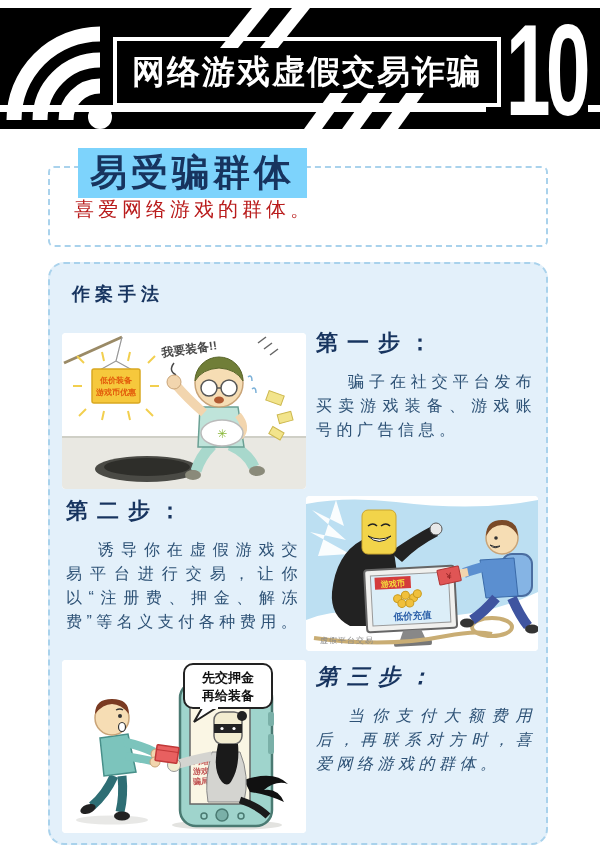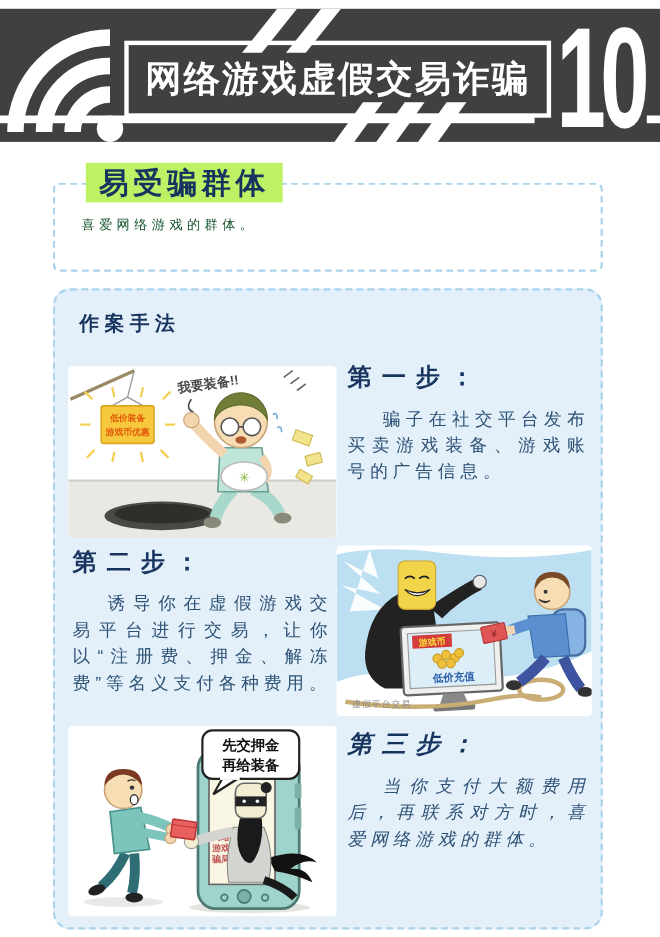--- a/index.html
+++ b/index.html
@@ -1,33 +1,33 @@
 <!DOCTYPE html>
 <html><head>
 <meta charset="utf-8">
 <style>
   html,body{margin:0;padding:0;background:#fff;}
   .page{position:relative;width:600px;height:852px;background:#fff;overflow:hidden;
         font-family:"Liberation Sans","DejaVu Sans",sans-serif;}
 
   
-  .banner{position:absolute;top:8px;left:0;width:600px;height:121px;background:#404040;overflow:hidden;}
+  .banner{position:absolute;top:8px;left:0;width:600px;height:121px;background:#000000;overflow:hidden;}
   .banner-art{position:absolute;top:0;left:0;}
   .title-box{position:absolute;left:113px;top:29px;width:380px;height:62px;
              border:4px solid #fff;display:flex;align-items:center;justify-content:center;}
   .title-box span{color:#fff;font-size:33px;font-weight:bold;letter-spacing:2px;white-space:nowrap;}
   .big-number{position:absolute;right:14px;bottom:-6px;color:#fff;font-size:130px;font-weight:bold;
               line-height:1;letter-spacing:-8px;transform:scaleX(.62);transform-origin:right bottom;}
 
   
   .victim-box{position:absolute;left:48px;top:166px;width:500px;height:81px;box-sizing:border-box;
               border:2px dashed #a9d2ec;border-radius:6px;background:#fff;}
-  .victim-heading{position:absolute;top:-20px;left:28px;margin:0;background:#bef264;padding:0 12px;
-                  color:#17345f;font-size:27px;font-weight:bold;letter-spacing:4px;}
-  .victim-body{margin:0;position:absolute;top:28px;left:24px;color:#14532d;font-size:12px;letter-spacing:4px;}
+  .victim-heading{position:absolute;top:-20px;left:28px;margin:0;background:#7dd3fc;padding:0 12px;
+                  color:#17345f;font-size:37px;font-weight:bold;letter-spacing:4px;}
+  .victim-body{margin:0;position:absolute;top:28px;left:24px;color:#b91c1c;font-size:20px;letter-spacing:4px;}
 
   .method-box{position:absolute;left:48px;top:262px;width:500px;height:583px;box-sizing:border-box;
               border:2px dashed #a9d2ec;border-radius:16px;background:#e3f0fa;}
   .method-heading{position:absolute;top:18px;left:22px;margin:0;color:#17345f;
                   font-size:18px;font-weight:bold;letter-spacing:5px;}
 
   .art-panel{position:absolute;background:#fff;border-radius:4px;overflow:hidden;}
   .panel1{left:12px;top:69px;width:244px;height:156px;}
   .panel2{left:256px;top:232px;width:232px;height:155px;}
   .panel3{left:12px;top:396px;width:244px;height:173px;}

